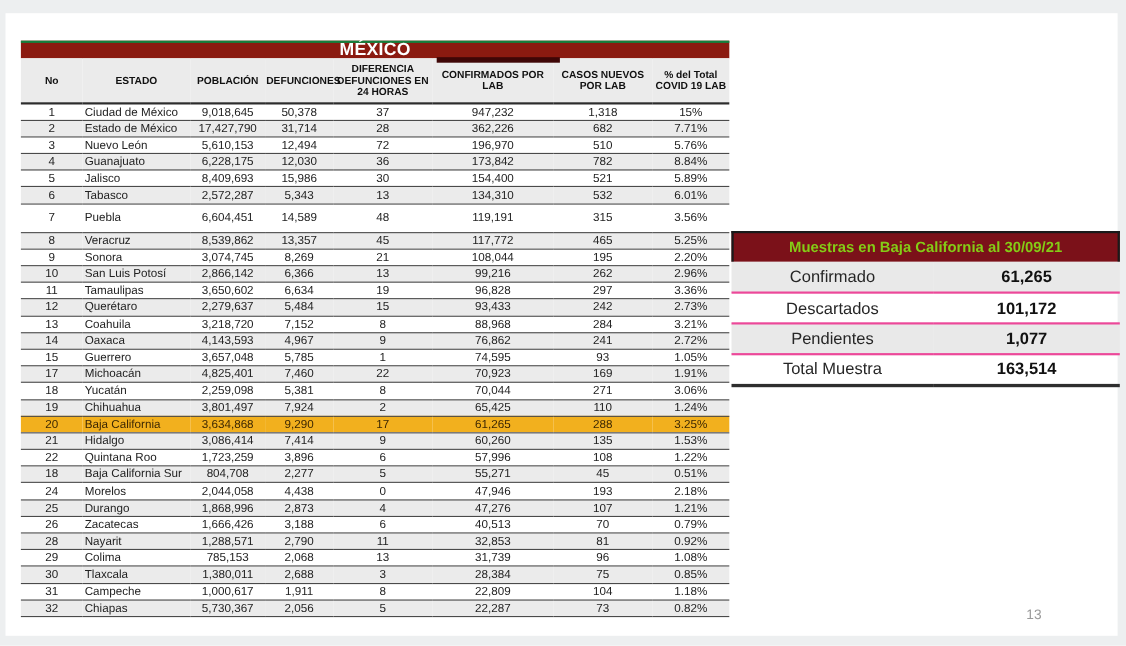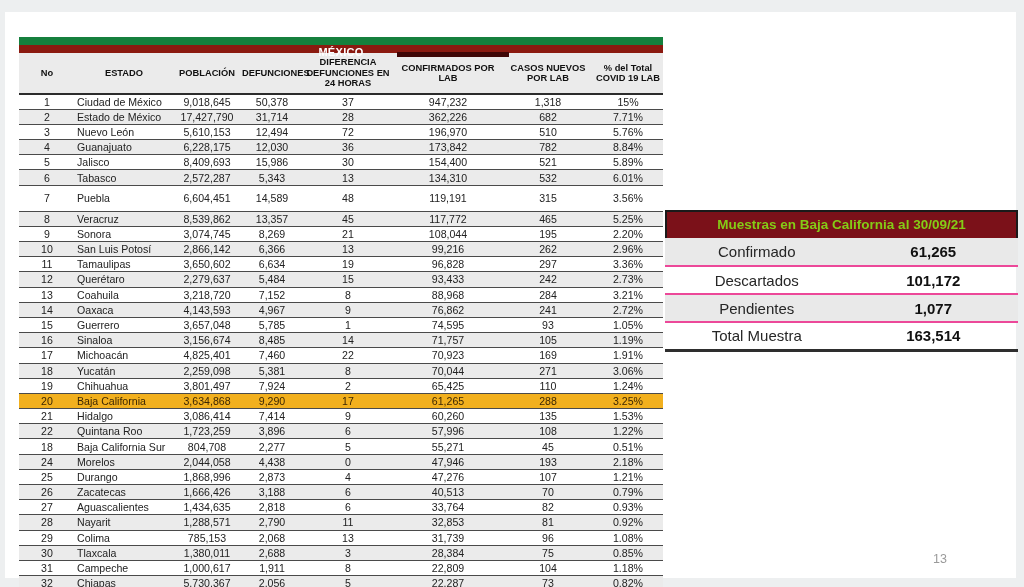--- a/index.html
+++ b/index.html
@@ -9,22 +9,22 @@
   .slide {
     position: absolute; left: 5px; top: 12px; width: 1011px; height: 566px;
     background: #ffffff;
   }
 
   
   .main-table {
     position: absolute; left: 14px; top: 25px; width: 644px;
   }
   .band {
-    height: 16px; background: #8b1a10; border-top: 8px solid #15803d;
-    color: #ffffff; font-weight: bold; font-size: 11px;
+    height: 16px; background: #8b1a10; border-top: 2px solid #15803d;
+    color: #ffffff; font-weight: bold; font-size: 16px;
     text-align: center; line-height: 14px; letter-spacing: .3px;
   }
   .accent {
     position: absolute; left: 378px; top: 15px; width: 112px; height: 5px;
     background: #3f0606;
   }
   table.mx {
     width: 644px; border-collapse: collapse; table-layout: fixed;
   }
   table.mx thead tr { height: 41px; background: #ebebeb; }
@@ -243,30 +243,20 @@
             <td class="c0">15</td>
             <td class="c1">Guerrero</td>
             <td class="c2">3,657,048</td>
             <td class="c3">5,785</td>
             <td class="c4">1</td>
             <td class="c5">74,595</td>
             <td class="c6">93</td>
             <td class="c7">1.05%</td>
           </tr>
           <tr>
-            <td class="c0">16</td>
-            <td class="c1">Sinaloa</td>
-            <td class="c2">3,156,674</td>
-            <td class="c3">8,485</td>
-            <td class="c4">14</td>
-            <td class="c5">71,757</td>
-            <td class="c6">105</td>
-            <td class="c7">1.19%</td>
-          </tr>
-          <tr>
             <td class="c0">17</td>
             <td class="c1">Michoacán</td>
             <td class="c2">4,825,401</td>
             <td class="c3">7,460</td>
             <td class="c4">22</td>
             <td class="c5">70,923</td>
             <td class="c6">169</td>
             <td class="c7">1.91%</td>
           </tr>
           <tr>
@@ -353,30 +343,20 @@
             <td class="c0">26</td>
             <td class="c1">Zacatecas</td>
             <td class="c2">1,666,426</td>
             <td class="c3">3,188</td>
             <td class="c4">6</td>
             <td class="c5">40,513</td>
             <td class="c6">70</td>
             <td class="c7">0.79%</td>
           </tr>
           <tr>
-            <td class="c0">27</td>
-            <td class="c1">Aguascalientes</td>
-            <td class="c2">1,434,635</td>
-            <td class="c3">2,818</td>
-            <td class="c4">6</td>
-            <td class="c5">33,764</td>
-            <td class="c6">82</td>
-            <td class="c7">0.93%</td>
-          </tr>
-          <tr>
             <td class="c0">28</td>
             <td class="c1">Nayarit</td>
             <td class="c2">1,288,571</td>
             <td class="c3">2,790</td>
             <td class="c4">11</td>
             <td class="c5">32,853</td>
             <td class="c6">81</td>
             <td class="c7">0.92%</td>
           </tr>
           <tr>

